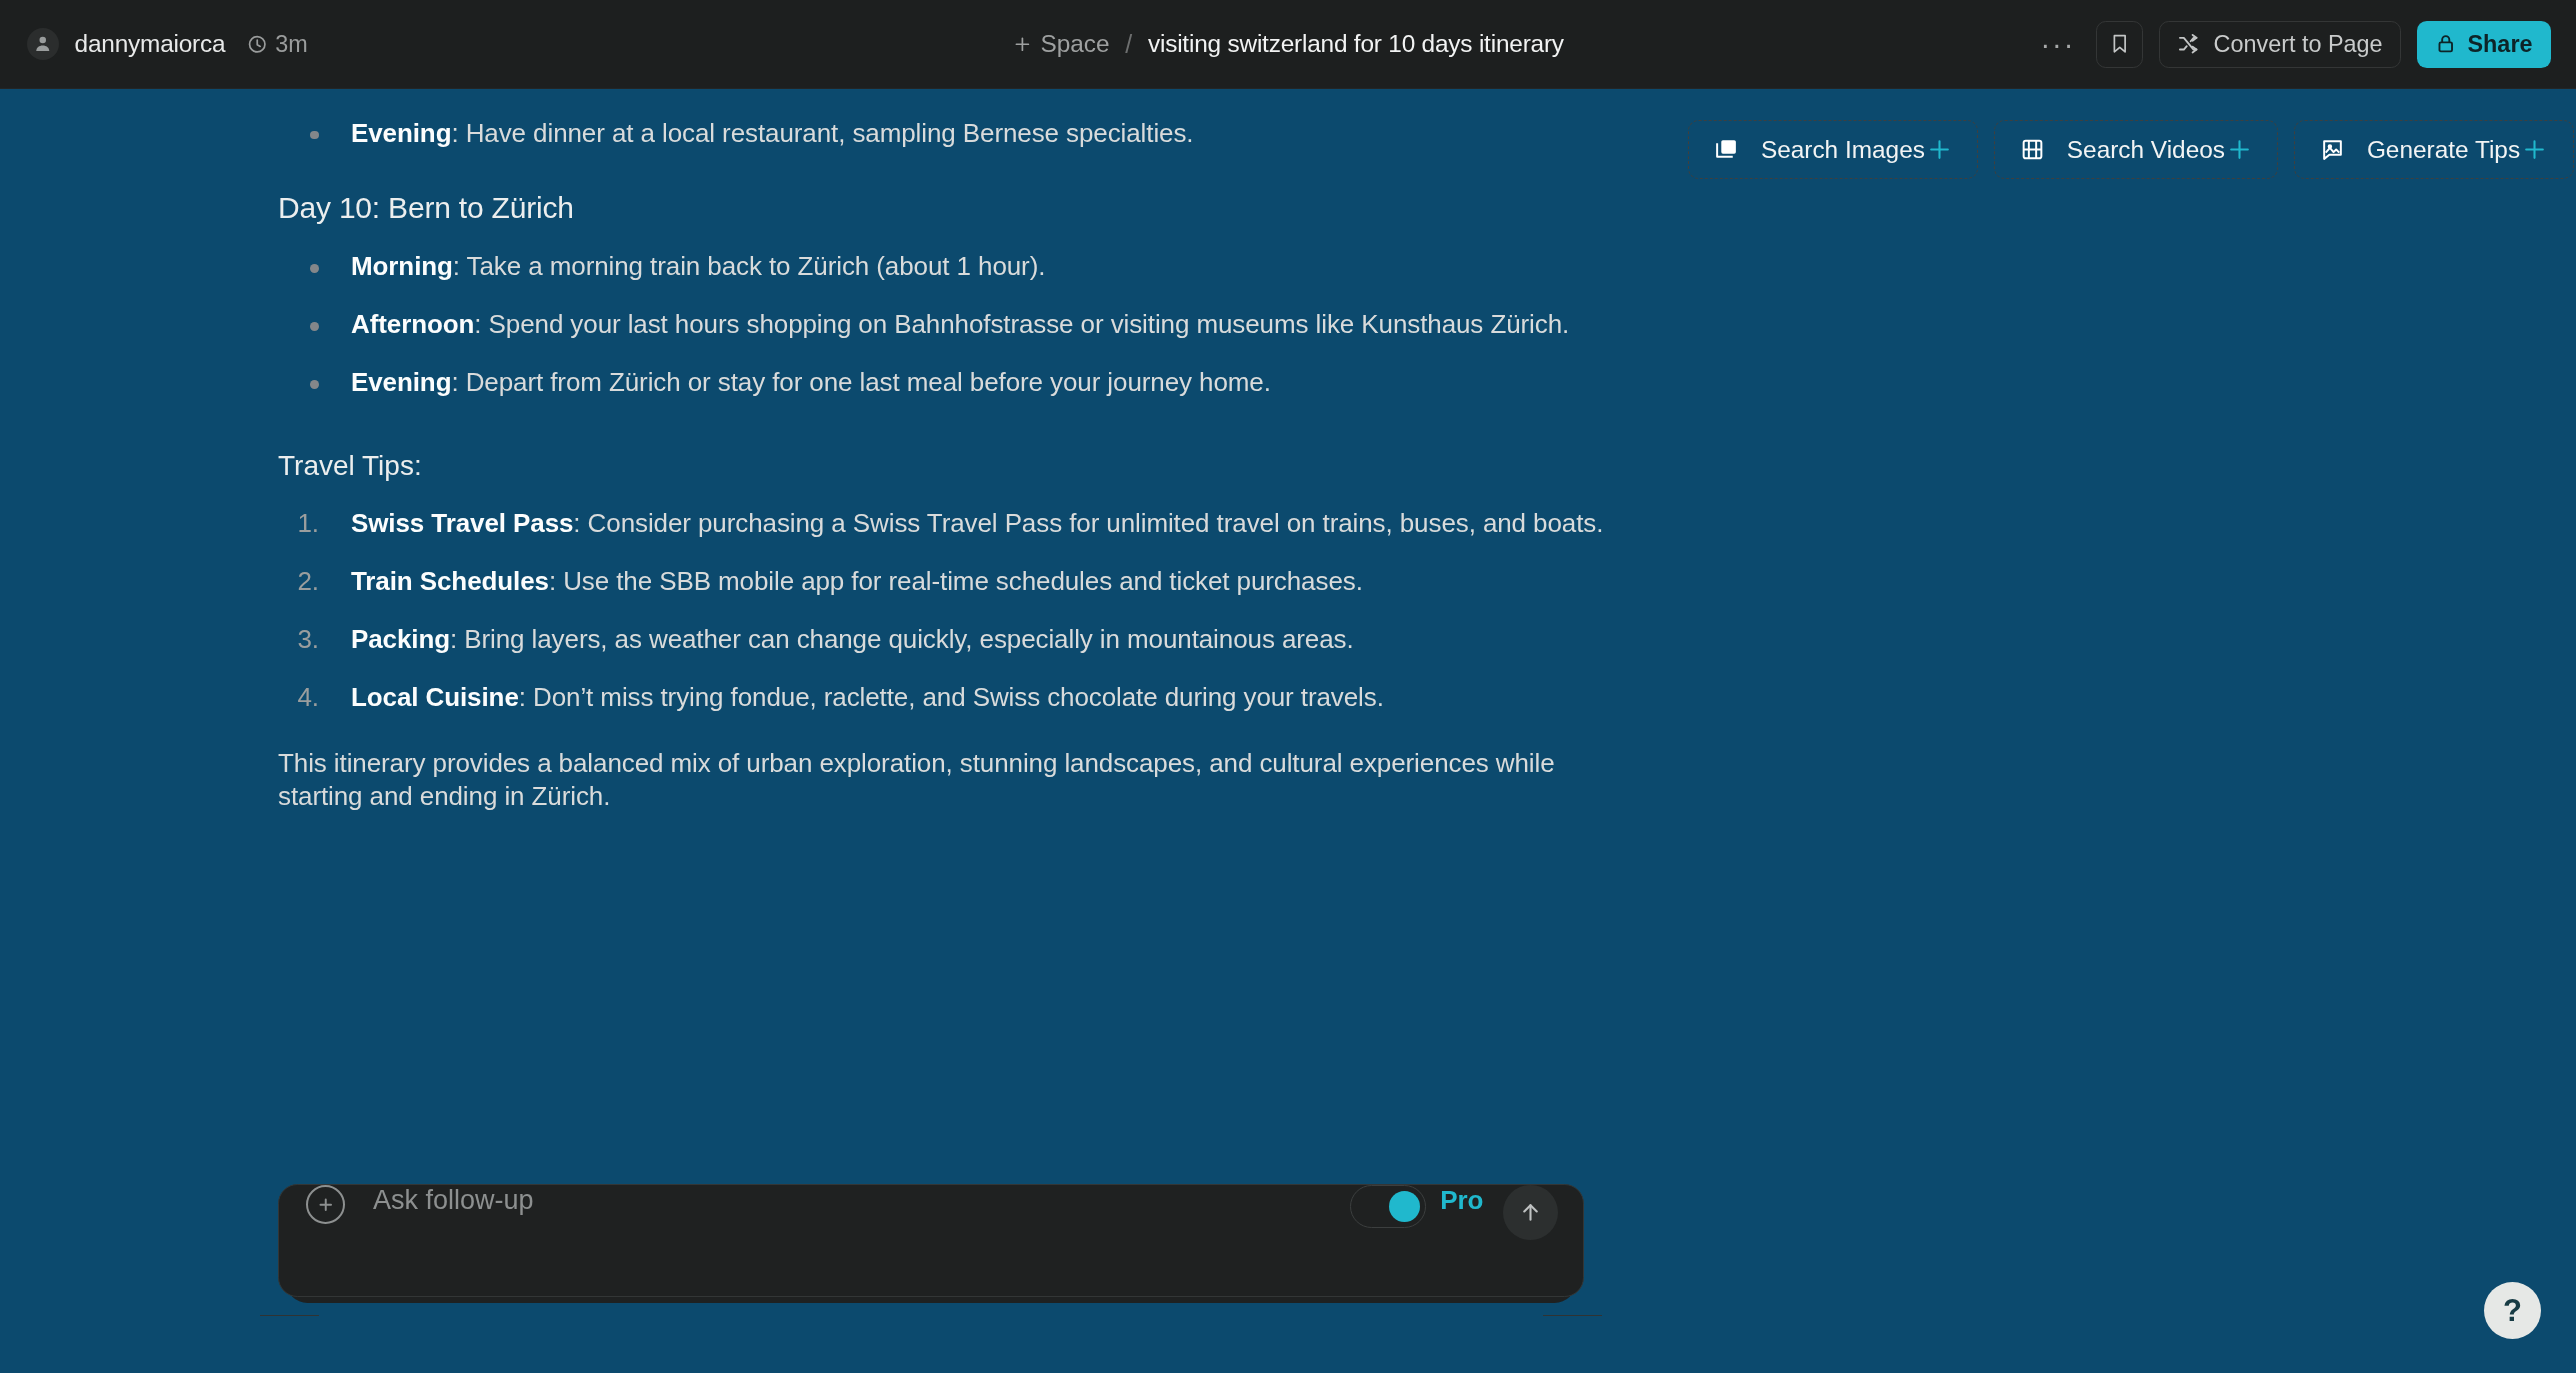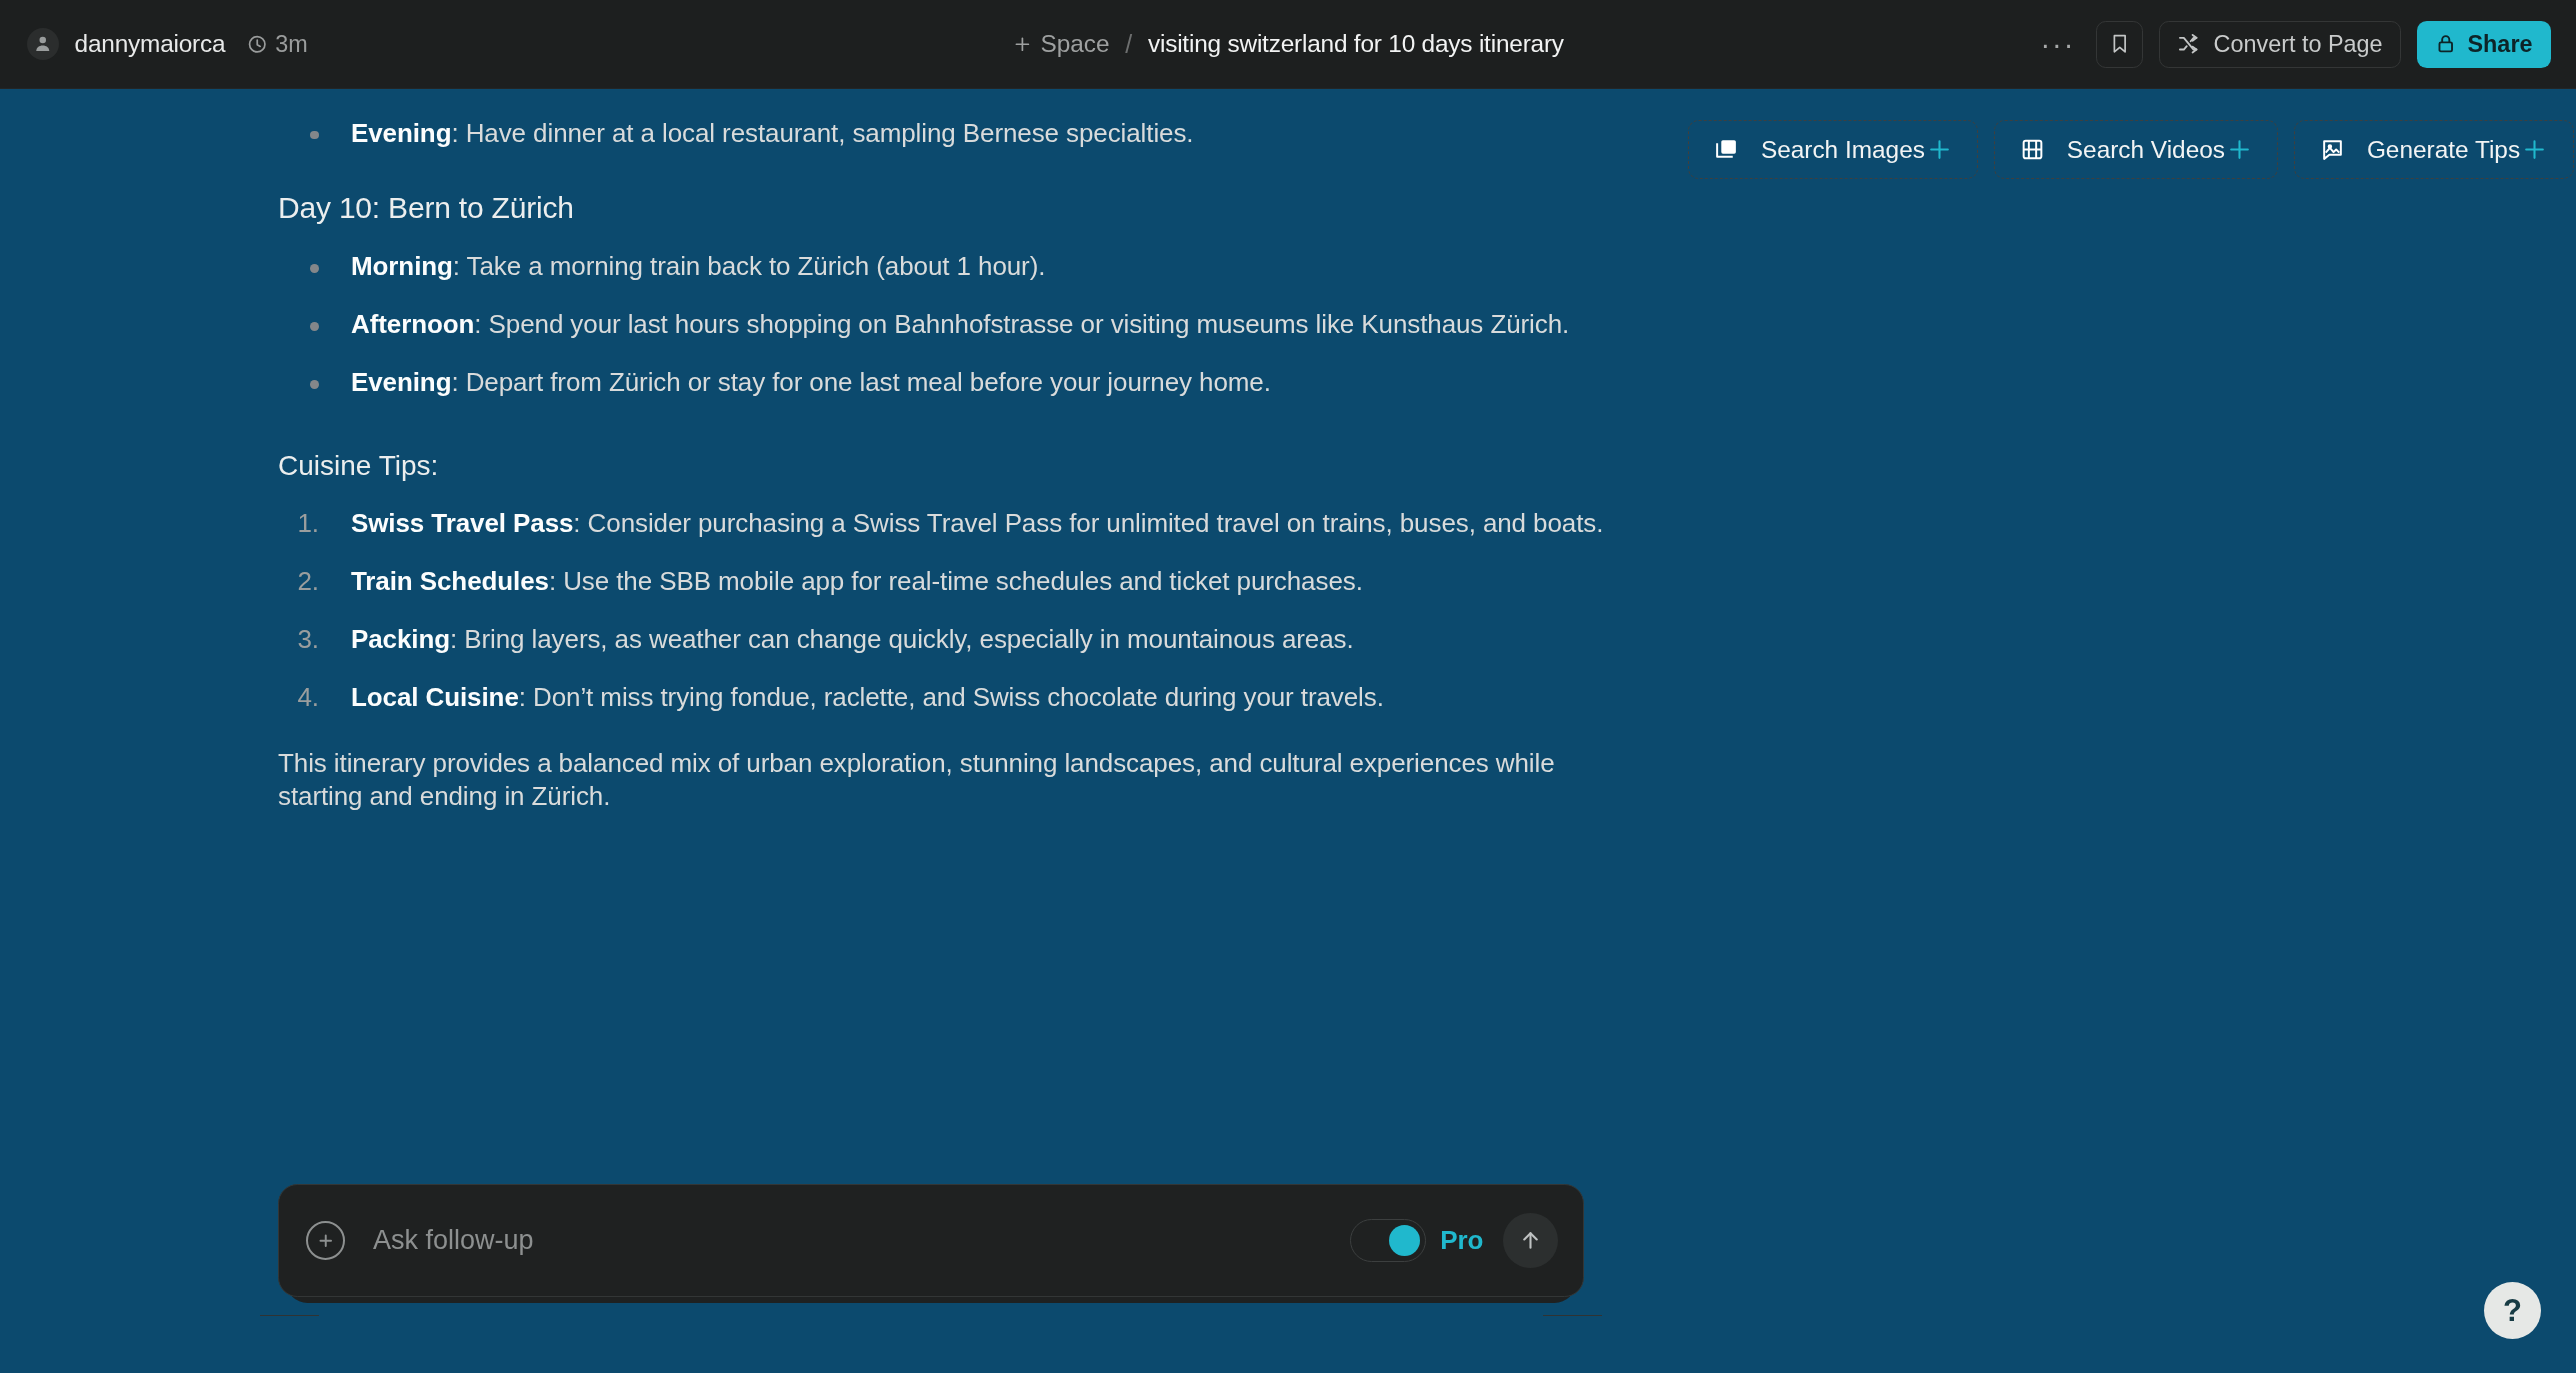--- a/index.html
+++ b/index.html
@@ -306,21 +306,21 @@
   }
 
   .composer {
     position: relative;
     width: 1306px;
     height: 113px;
     border: 1px solid #333636;
     border-radius: 19.5px;
     background: #1f2121;
     display: flex;
-    align-items: center;
+    align-items: flex-start;
     padding: 0 25px 0 27px;
   }
 
   .plus-circle {
     width: 39px; height: 39px;
     border: 2px solid #8d9090;
     border-radius: 50%;
     display: flex;
     align-items: center;
     justify-content: center;
@@ -494,21 +494,21 @@
         <b>Morning</b><span>: Take a morning train back to Zürich (about 1 hour).</span>
       </li>
       <li class="bullet-item">
         <b>Afternoon</b><span>: Spend your last hours shopping on Bahnhofstrasse or visiting museums like Kunsthaus Zürich.</span>
       </li>
       <li class="bullet-item">
         <b>Evening</b><span>: Depart from Zürich or stay for one last meal before your journey home.</span>
       </li>
     </ul>
 
-    <h2 class="tips-head">Cuisine Tips:</h2>
+    <h2 class="tips-head">Travel Tips:</h2>
 
     <ol class="numbers">
       <li class="num-item">
         <span class="num">1.</span>
         <b>Swiss Travel Pass</b><span>: Consider purchasing a Swiss Travel Pass for unlimited travel on trains, buses, and boats.</span>
       </li>
       <li class="num-item">
         <span class="num">2.</span>
         <b>Train Schedules</b><span>: Use the SBB mobile app for real-time schedules and ticket purchases.</span>
       </li>

